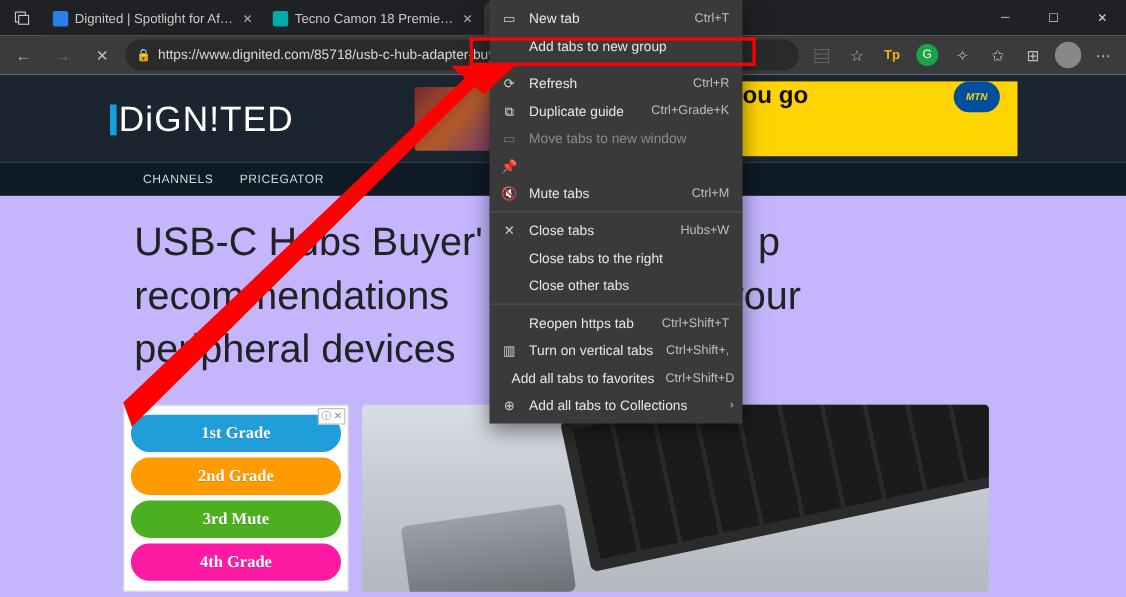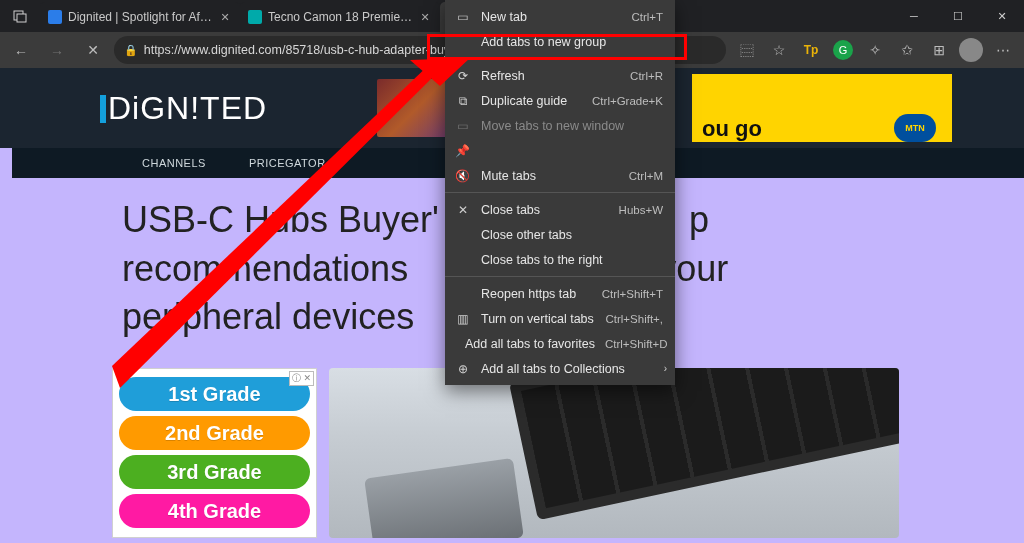--- a/index.html
+++ b/index.html
@@ -24,32 +24,32 @@
   .right-icons{display:flex;gap:2px;align-items:center;}
   .right-icons .tbtn.tp{color:#eab308;font-weight:bold;font-size:12px;}
   .avatar{width:24px;height:24px;border-radius:50%;background:#888;}
   
   .page{position:relative;height:475px;background:#c4b5fd;}
   .hdrband{height:80px;background:#1b2530;display:flex;align-items:center;}
   .logo{margin-left:100px;display:flex;align-items:center;gap:4px;}
   .logo .d{font-family:Impact,Arial;font-size:32px;color:#fff;letter-spacing:1px;}
   .logo .d::before{content:"";display:inline-block;width:6px;height:28px;background:#13a0dd;margin-right:2px;vertical-align:-4px;}
   .adimg{margin-left:110px;width:80px;height:58px;background:linear-gradient(135deg,#7a2b2b,#b15a2a,#6b3a7a);border-radius:2px;}
-  .yellowad{position:absolute;left:692px;top:6px;height:68px;width:260px;background:#ffd400;display:flex;align-items:flex-end;justify-content:space-between;padding:0 16px 0 10px;}
+  .yellowad{position:absolute;left:665px;top:6px;height:68px;width:260px;background:#ffd400;display:flex;align-items:flex-start;justify-content:space-between;padding:0 16px 0 10px;}
   .yellowad .txt{font-weight:900;font-size:22px;color:#111;}
-  .mtn{width:42px;height:28px;background:#004f9e;color:#ffd400;border-radius:14px;display:flex;align-items:center;justify-content:center;font-size:9px;font-weight:bold;}
-  .navband{height:30px;background:#0e1a24;display:flex;align-items:center;padding-left:130px;gap:43px;margin-left:12px;}
+  .mtn{width:42px;height:28px;background:#004f9e;color:#ffd400;border-radius:14px;display:flex;align-items:center;justify-content:center;font-size:9px;font-weight:bold;font-style:italic;}
+  .navband{height:30px;background:#0e1a24;display:flex;align-items:center;padding-left:130px;gap:24px;}
   .navband a{color:#cfd8dc;font-size:11px;letter-spacing:0.5px;text-decoration:none;}
   .article{padding:18px 0 0 122px;max-width:820px;}
   .article h1{font-size:36px;font-weight:400;color:#222;line-height:1.35;}
   
   .imgrow{position:absolute;top:300px;left:112px;display:flex;gap:12px;}
   .gradead{width:205px;height:170px;border:1px solid #d0d0d0;background:#fff;padding:8px 6px;display:flex;flex-direction:column;gap:5px;position:relative;}
   .gradead .ax{position:absolute;top:2px;right:2px;font-size:9px;color:#888;border:1px solid #bbb;padding:0 2px;background:#fff;}
-  .gbtn{height:34px;border-radius:18px;display:flex;align-items:center;justify-content:center;font-weight:900;font-size:20px;color:#fff;font-family:Liberation Sans, sans-serif;text-shadow:0 1px 0 rgba(0,0,0,.15);}
+  .gbtn{height:34px;border-radius:18px;display:flex;align-items:center;justify-content:center;font-weight:900;font-size:15px;color:#fff;font-family:Liberation Serif, serif;text-shadow:0 1px 0 rgba(0,0,0,.15);}
   .g1{background:#1f9ed9;} .g2{background:#ff9a00;} .g3{background:#4caf20;} .g4{background:#ff1aa3;}
   .hubimg{width:570px;height:170px;border-radius:4px;background:linear-gradient(180deg,#d8dee4 0%,#c6ccd2 40%,#b2b8be 100%);position:relative;overflow:hidden;}
   .kb{position:absolute;right:-40px;top:-30px;width:420px;height:140px;background:#2b2b2b;transform:rotate(-12deg);border-radius:6px;}
   .kb::before{content:"";position:absolute;inset:10px;background:repeating-linear-gradient(90deg,#111 0 34px,#2b2b2b 34px 38px),repeating-linear-gradient(0deg,transparent 0 30px,#2b2b2b 30px 34px);opacity:.6;}
   .usb{position:absolute;left:40px;bottom:-10px;width:150px;height:80px;background:linear-gradient(180deg,#9aa0a6,#6b7075);border-radius:6px;transform:rotate(-8deg);}
   
   .redbox{position:absolute;left:427px;top:34px;width:260px;height:26px;border:3px solid #ff0000;z-index:60;pointer-events:none;}
   .arrow{position:absolute;left:110px;top:48px;width:380px;height:350px;z-index:55;pointer-events:none;}
   
   .ctx{position:absolute;left:445px;top:0;width:230px;background:#3a3a3a;color:#e6e6e6;font-size:12.5px;box-shadow:0 6px 18px rgba(0,0,0,.5);z-index:50;padding:4px 0;}
@@ -150,21 +150,21 @@
       <span>g your</span><br>
       <span>peripheral devices</span>
     </h1>
   </div>
 
   <div class="imgrow">
     <div class="gradead">
       <span class="ax">ⓘ ✕</span>
       <div class="gbtn g1">1st Grade</div>
       <div class="gbtn g2">2nd Grade</div>
-      <div class="gbtn g3">3rd Grade</div>
+      <div class="gbtn g3">3rd Mute</div>
       <div class="gbtn g4">4th Grade</div>
     </div>
     <div class="hubimg">
       <div class="kb"></div>
       <div class="usb"></div>
     </div>
   </div>
 </div>
 
 <div class="ctx-outer">
@@ -205,26 +205,26 @@
         <span class="sc">Ctrl+M</span>
       </div>
       <div class="sep"></div>
       <div class="mi">
         <span class="ic">✕</span>
         <span class="lb">Close tabs</span>
         <span class="sc">Hubs+W</span>
       </div>
       <div class="mi">
         <span class="ic"></span>
+        <span class="lb">Close tabs to the right</span>
+        <span class="sc"></span>
+      </div>
+      <div class="mi">
+        <span class="ic"></span>
         <span class="lb">Close other tabs</span>
-        <span class="sc"></span>
-      </div>
-      <div class="mi">
-        <span class="ic"></span>
-        <span class="lb">Close tabs to the right</span>
         <span class="sc"></span>
       </div>
       <div class="sep"></div>
       <div class="mi">
         <span class="ic"></span>
         <span class="lb">Reopen https tab</span>
         <span class="sc">Ctrl+Shift+T</span>
       </div>
       <div class="mi">
         <span class="ic">▥</span>

